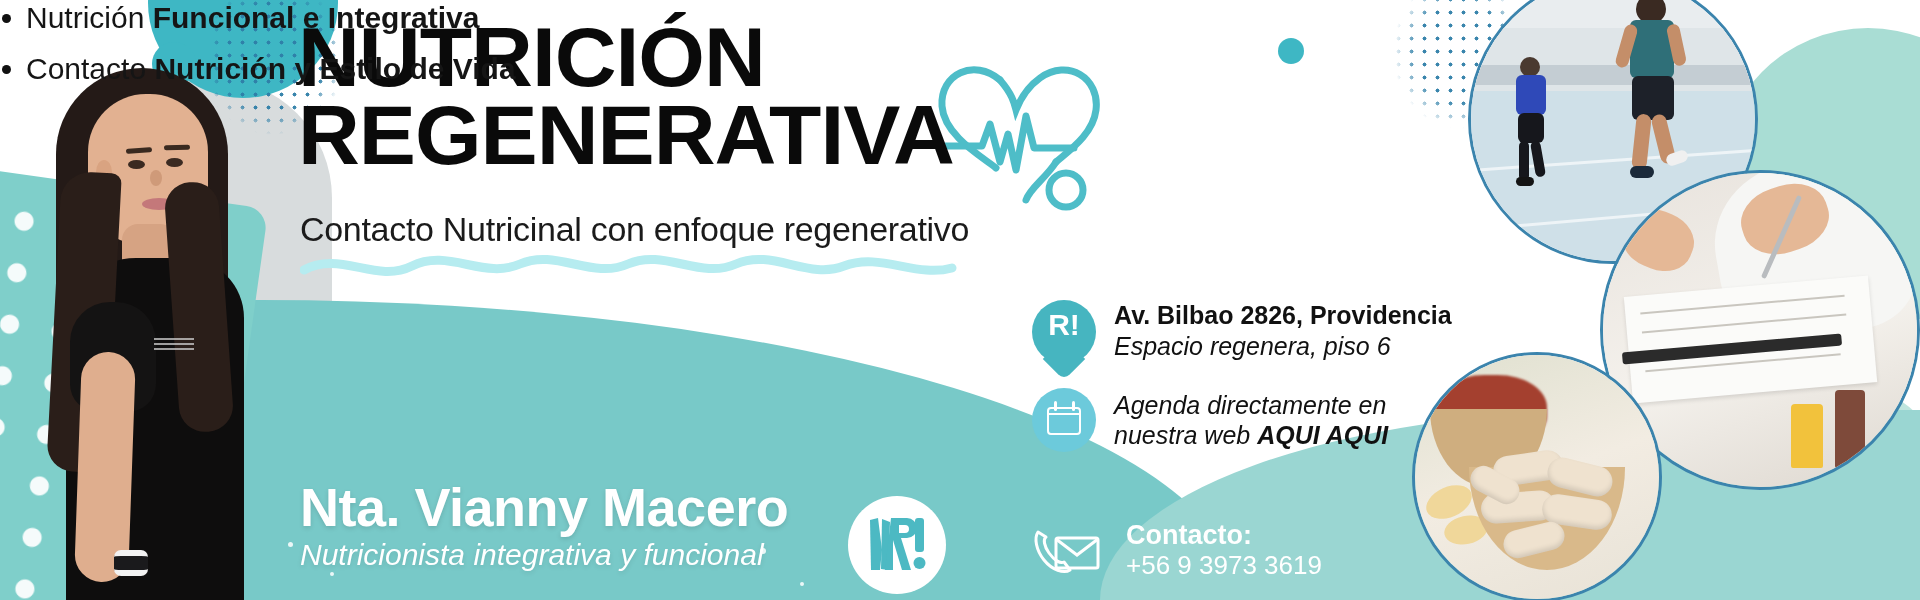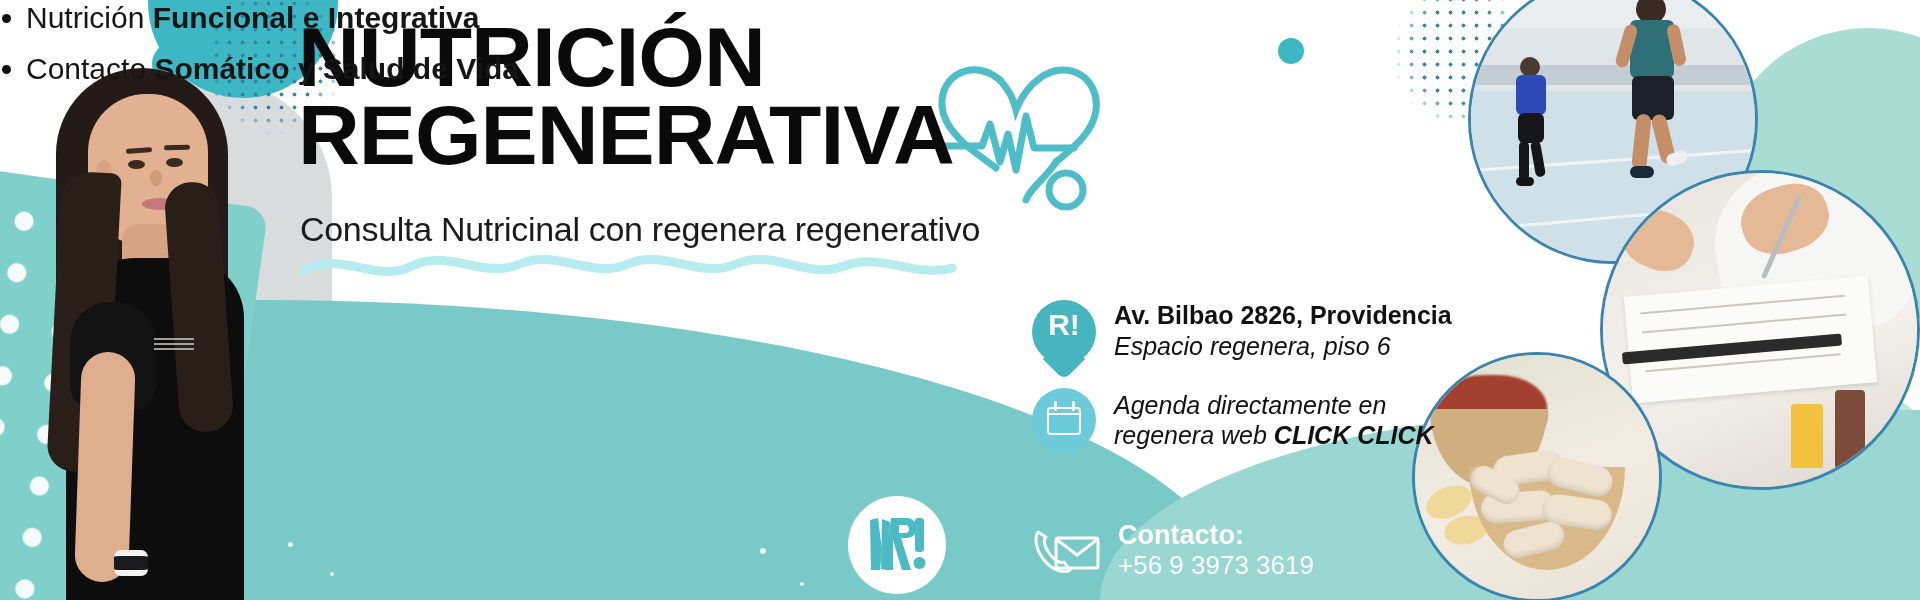--- a/index.html
+++ b/index.html
@@ -207,21 +207,21 @@
   .name-block{ position:absolute; left:300px; top:480px; color:#ffffff; }
   .name{
     font-size:54px; font-weight:800; letter-spacing:-.5px; line-height:1;
     text-shadow:0 2px 5px rgba(0,0,0,.13);
   }
   .role{
     font-size:30px; font-style:italic; margin-top:4px;
     text-shadow:0 2px 5px rgba(0,0,0,.10);
   }
 
-  .contact{ position:absolute; left:1030px; top:520px; display:flex; align-items:center; gap:16px; }
+  .contact{ position:absolute; left:1030px; top:520px; display:flex; align-items:center; gap:24px; }
   .contact .ctext{ color:#fff; line-height:1.15; }
   .contact .clabel{ font-size:27px; font-weight:800; }
   .contact .cnum{ font-size:26px; }
 
   .heart{ position:absolute; left:930px; top:38px; }
   .sparkle{ position:absolute; background:#fff; border-radius:50%; opacity:.85; }
 </style>
 </head>
 <body>
 
@@ -342,28 +342,28 @@
   <div class="deco wave">
     <svg width="700" height="30" viewBox="0 0 700 30" fill="none" preserveAspectRatio="none">
       <path d="M4 18 C 40 -2, 76 32, 112 14 C 148 -4, 184 28, 220 12 C 256 -4, 292 28, 328 12 C 364 -4, 400 28, 436 12 C 472 -4, 508 28, 544 14 C 580 0, 616 26, 652 16" stroke="#b6ecf0" stroke-width="9" stroke-linecap="round" fill="none"></path>
     </svg>
   </div>
 
   <div class="txt title">
     <span class="l1">NUTRICIÓN</span>
     <span class="l2">REGENERATIVA</span>
   </div>
-  <div class="txt subtitle">Consulta Nutricinal con regenera regenerativo</div>
+  <div class="txt subtitle">Contacto Nutricinal con enfoque regenerativo</div>
 
   <ul class="bullets">
     <li>
       <span>Nutrición </span><b>Funcional e Integrativa</b>
     </li>
     <li>
-      <span>Contacto </span><b>Somático y Salud de Vida</b>
+      <span>Contacto </span><b>Nutrición y Estilo de Vida</b>
     </li>
   </ul>
 
   <div class="info-row info-1">
     <div class="pin">
       <div class="tip"></div>
       <div class="head"></div>
       <div class="mark">R!</div>
     </div>
     <div class="info-text">
@@ -375,25 +375,29 @@
   <div class="info-row info-2">
     <div class="cal-icon">
       <div class="pegl"></div>
         <div class="pegr"></div>
       <div class="box"></div>
       <div class="bar"></div>
     </div>
     <div class="info-text">
       <div class="ital">Agenda directamente en</div>
       <div>
-        <span class="ital">regenera web </span><span class="ital-b">CLICK CLICK</span>
+        <span class="ital">nuestra web </span><span class="ital-b">AQUI AQUI</span>
       </div>
     </div>
   </div>
 
+  <div class="name-block">
+    <div class="name">Nta. Vianny Macero</div>
+    <div class="role">Nutricionista integrativa y funcional</div>
+  </div>
 
   <div class="sparkle" style="left:288px; top:542px; width:5px; height:5px;"></div>
   <div class="sparkle" style="left:330px; top:572px; width:4px; height:4px;"></div>
   <div class="sparkle" style="left:760px; top:548px; width:6px; height:6px;"></div>
   <div class="sparkle" style="left:800px; top:582px; width:4px; height:4px;"></div>
 
   <div class="badge">
     <svg width="62" height="58" viewBox="0 0 62 58">
       <path d="M4 4 L12 2 L16 34 L14 54 L5 54 Z" fill="#4cb9c3"></path>
       <path d="M16 3 L24 6 L22 54 L15 53 Z" fill="#4cb9c3"></path>

